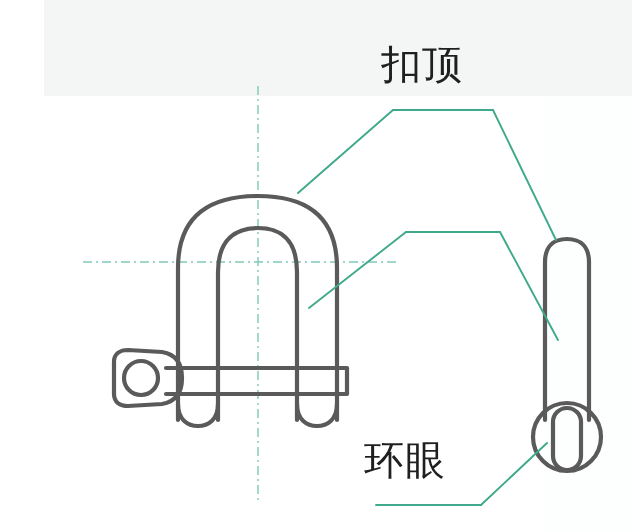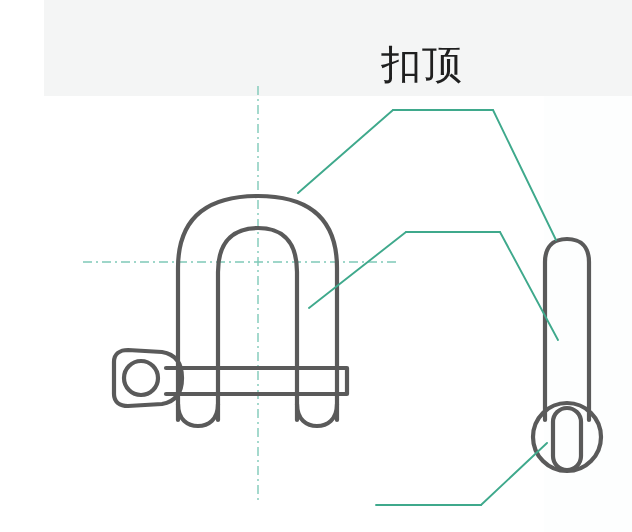--- a/index.html
+++ b/index.html
@@ -147,14 +147,15 @@
       <path d="M 474 232 L 532 340"></path>
 
       <path d="M 350 505 L 455 505"></path>
       <path d="M 455 505 L 521 443"></path>
     </g>
   </svg>
 
   <div class="label" id="label-top">扣顶</div>
 
 
+  <div class="label" id="label-eye">环眼</div>
 
 </div>
 
 </body></html>

